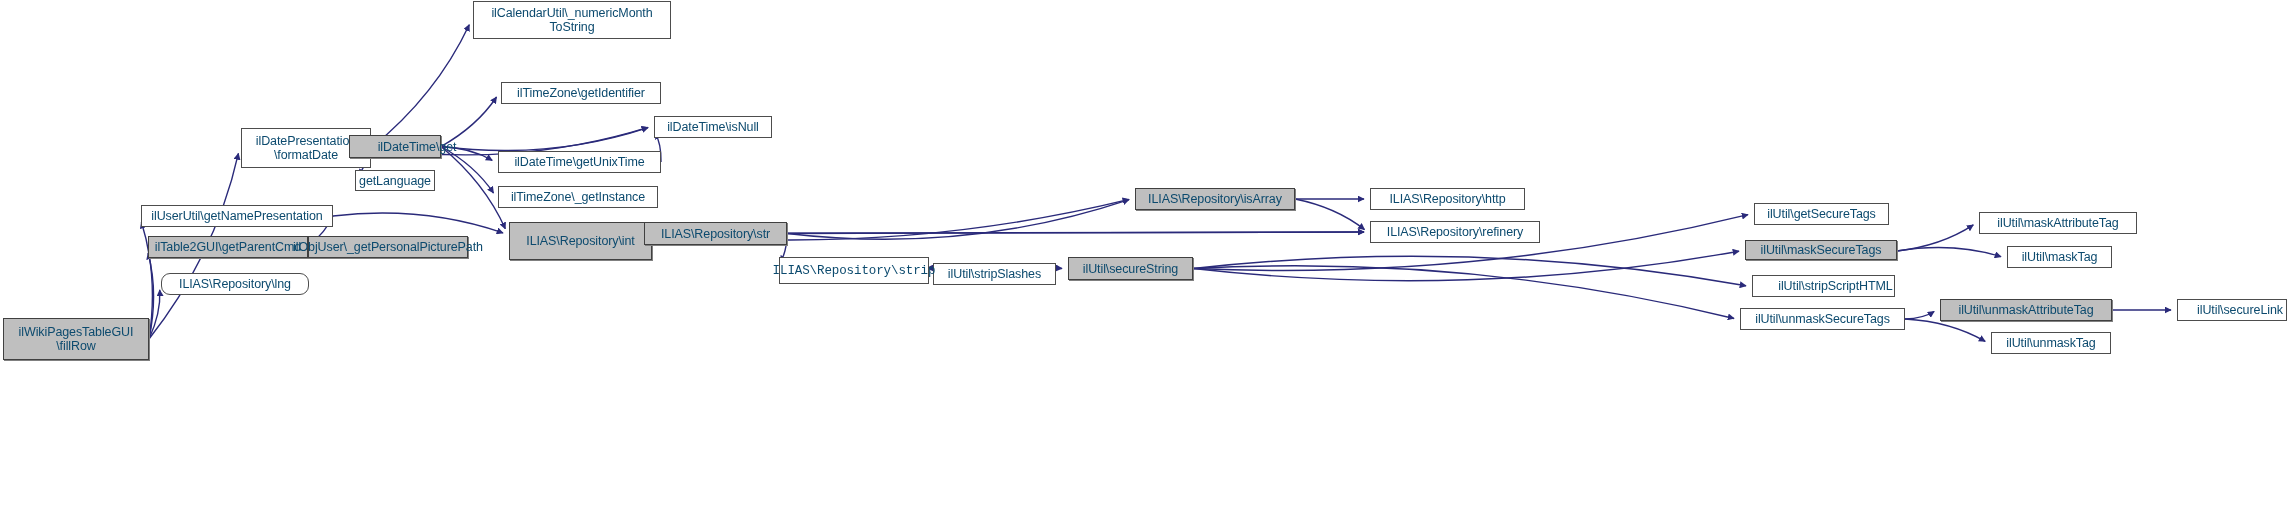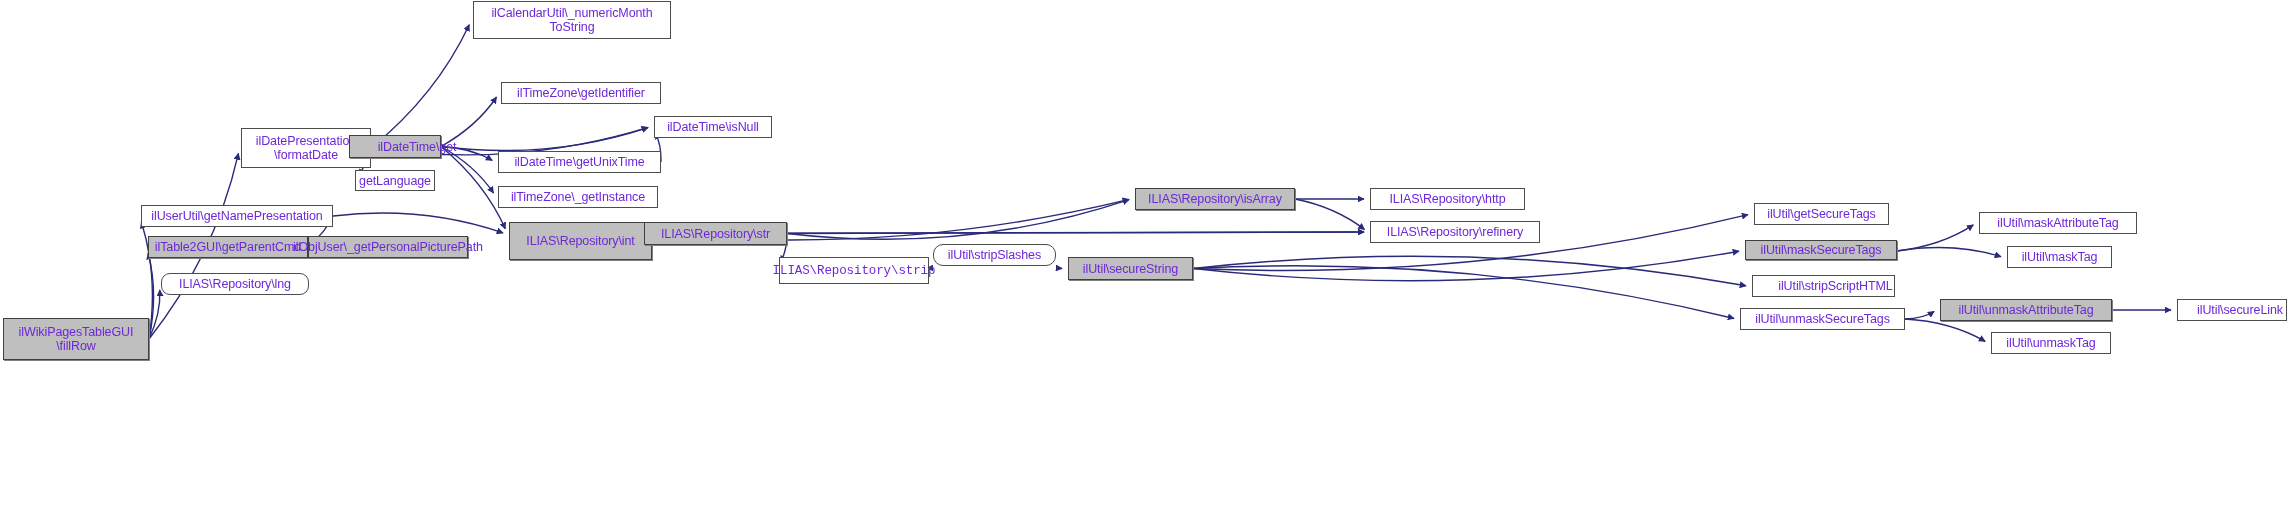--- a/index.html
+++ b/index.html
@@ -11,21 +11,21 @@
     background:#ffffff;
     font-family:"Liberation Sans", sans-serif;
     overflow:hidden;
   }
   #edges{position:absolute;left:0;top:0;width:2288px;height:521px;pointer-events:none;}
   .node{
     position:absolute;
     box-sizing:border-box;
     border:1px solid #2b2b2b;
     background:#ffffff;
-    color:#6d28d9;
+    color:#0c4a6e;
     font-size:12.5px;
     line-height:14px;
     display:flex;
     align-items:center;
     justify-content:center;
     text-align:center;
     white-space:pre-line;
     letter-spacing:-0.1px;
     z-index:2;
   }
@@ -101,21 +101,21 @@
     <div class="node thick" style="left: 1370px; top: 221px; width: 170px; height: 22px;"><span class="node-label">ILIAS\Repository\refinery</span></div>
     <div class="node thick" style="left: 1754px; top: 203px; width: 135px; height: 22px;"><span class="node-label">ilUtil\getSecureTags</span></div>
     <div class="node thick" style="left: 1979px; top: 212px; width: 158px; height: 22px;"><span class="node-label">ilUtil\maskAttributeTag</span></div>
     <div class="node root" style="left: 1745px; top: 240px; width: 152px; height: 20px;"><span class="node-label">ilUtil\maskSecureTags</span></div>
     <div class="node root" style="left: 509px; top: 222px; width: 143px; height: 38px;"><span class="node-label">ILIAS\Repository\int</span></div>
     <div class="node root" style="left: 644px; top: 222px; width: 143px; height: 23px;"><span class="node-label">ILIAS\Repository\str</span></div>
     <div class="node root" style="left: 148px; top: 236px; width: 160px; height: 22px; justify-content: center;"><span class="node-label">ilTable2GUI\getParentCmd</span></div>
     <div class="node root" style="left: 308px; top: 236px; width: 160px; height: 22px;"><span class="node-label">ilObjUser\_getPersonalPicturePath</span></div>
     <div class="node root" style="left: 1068px; top: 257px; width: 125px; height: 23px;"><span class="node-label">ilUtil\secureString</span></div>
     <div class="node thick" style="left: 2007px; top: 246px; width: 105px; height: 22px;"><span class="node-label">ilUtil\maskTag</span></div>
-    <div class="node thick" style="left: 933px; top: 244px; width: 123px; height: 22px; border-radius: 10px;"><span class="node-label">ilUtil\stripSlashes</span></div>
+    <div class="node thick" style="left: 933px; top: 263px; width: 123px; height: 22px;"><span class="node-label">ilUtil\stripSlashes</span></div>
     <div class="node thick" style="left: 779px; top: 257px; width: 150px; height: 27px; font-family: Liberation Mono, monospace;"><span class="node-label">ILIAS\Repository\strip</span></div>
     <div class="node thick" style="left: 1752px; top: 275px; width: 143px; height: 22px; padding-left: 24px;"><span class="node-label">ilUtil\stripScriptHTML</span></div>
     <div class="node thick" style="left: 161px; top: 273px; width: 148px; height: 22px; border-radius: 9px;"><span class="node-label">ILIAS\Repository\lng</span></div>
     <div class="node root" style="left: 1940px; top: 299px; width: 172px; height: 22px;"><span class="node-label">ilUtil\unmaskAttributeTag</span></div>
     <div class="node thick" style="left: 2177px; top: 299px; width: 110px; height: 22px; padding-left: 16px;"><span class="node-label">ilUtil\secureLink</span></div>
     <div class="node thick" style="left: 1740px; top: 308px; width: 165px; height: 22px;"><span class="node-label">ilUtil\unmaskSecureTags</span></div>
     <div class="node thick" style="left: 1991px; top: 332px; width: 120px; height: 22px;"><span class="node-label">ilUtil\unmaskTag</span></div>
   </div>
 
 </body></html>

